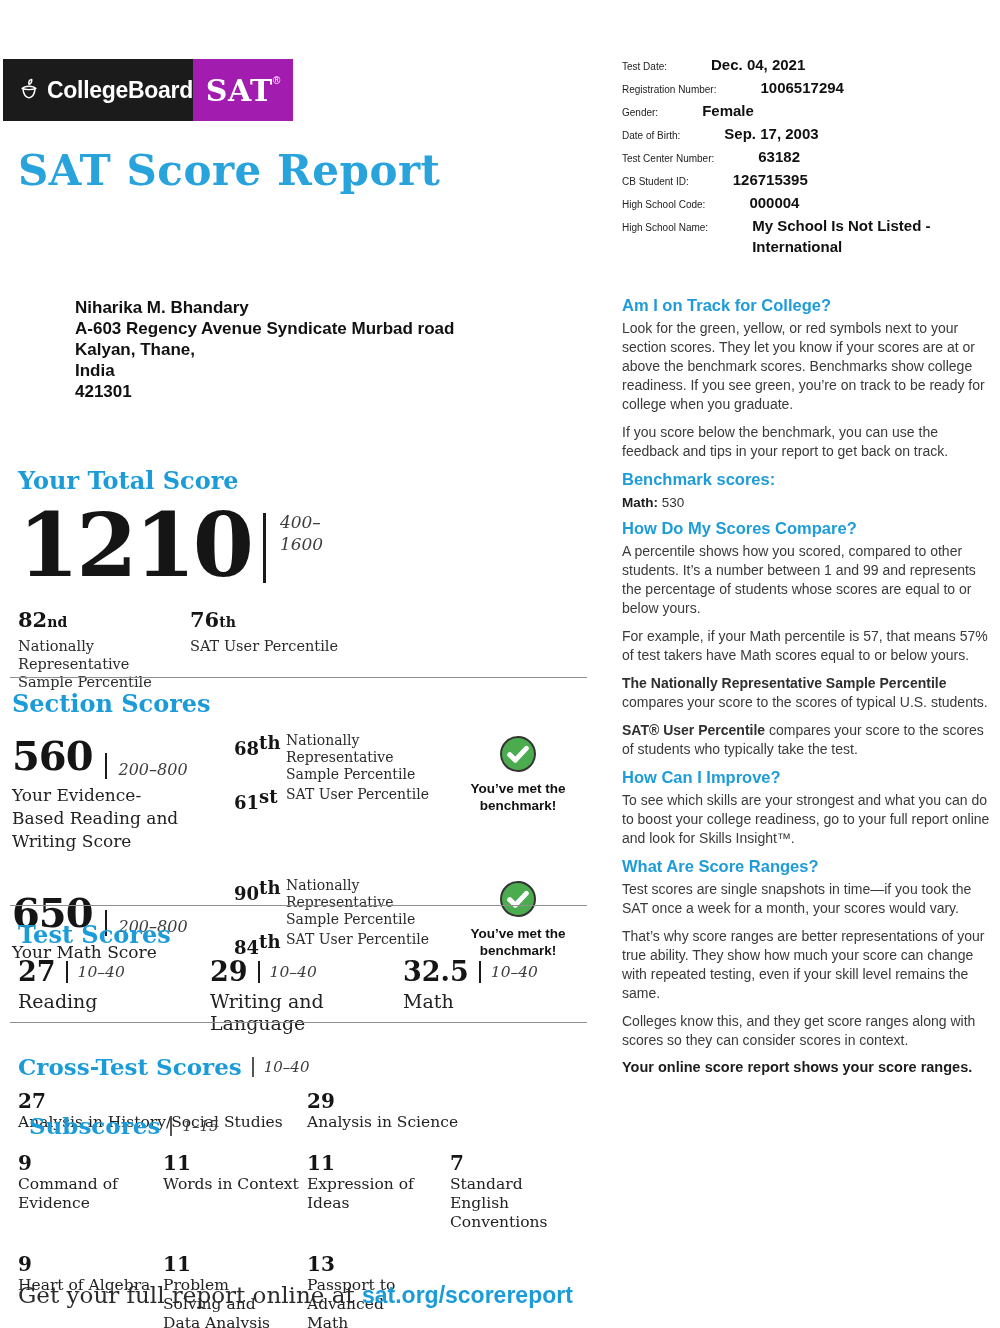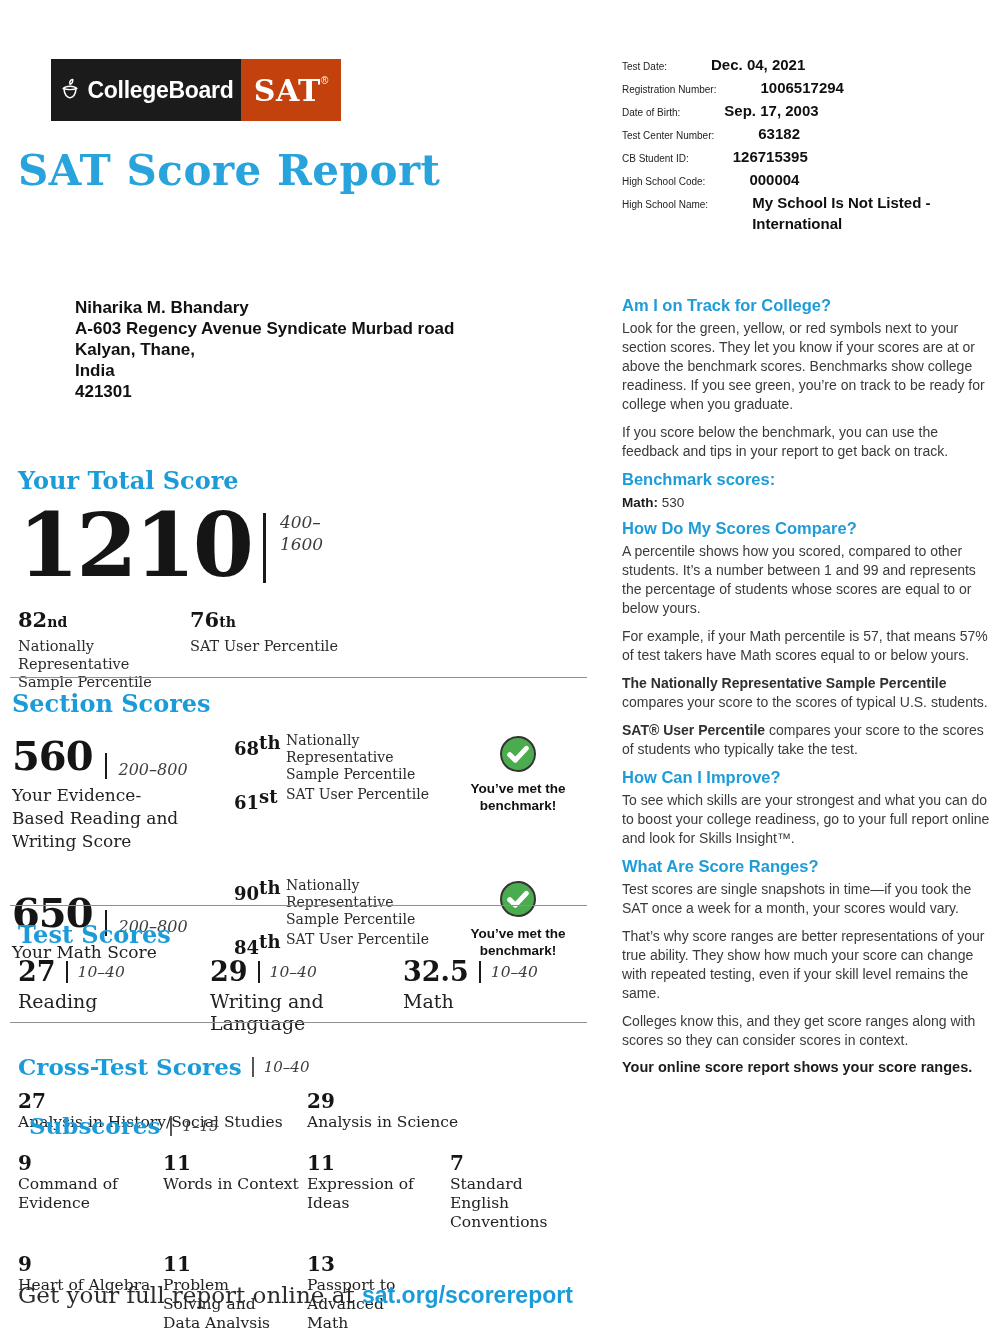--- a/index.html
+++ b/index.html
@@ -3,23 +3,23 @@
 <meta charset="utf-8">
 <style>
   * { margin:0; padding:0; box-sizing:border-box; }
   html,body { background:#fff; }
   #page {
     position:relative; width:1000px; height:1328px; background:#ffffff;
     font-family:"Liberation Sans", sans-serif; overflow:hidden;
   }
   
   .logo { position:absolute; left:3px; top:59px; display:flex; height:62px; }
-  .logo-black { background:#1b1b1b; width:190px; display:flex; align-items:center; justify-content:center; gap:7px;margin-left:48px; }
+  .logo-black { background:#1b1b1b; width:190px; display:flex; align-items:center; justify-content:flex-end; gap:7px; }
   .logo-black .brand { color:#fff; font-weight:bold; font-size:23px; letter-spacing:-0.3px; }
-  .logo-blue { background:#c2410c; width:100px; display:flex; align-items:center; justify-content:center; }
+  .logo-blue { background:#a21caf; width:100px; display:flex; align-items:center; justify-content:center; }
   .logo-blue .prod { color:#fff; font-weight:bold; font-size:30px; font-family:"DejaVu Serif", serif; letter-spacing:0.5px; }
   .logo-blue .reg { color:#fff; font-size:10px; vertical-align:super; position:relative; top:-10px; }
   
   .page-title {
     position:absolute; left:18px; top:146px; font-family:"DejaVu Serif", serif;
     font-weight:600; font-size:42px; color:#29A3DC; letter-spacing:0.5px;
   }
   
   .info { position:absolute; left:622px; top:54px; width:372px; }
   .info-row { display:flex; align-items:baseline; margin-bottom:0px; line-height:21px; }
@@ -118,20 +118,24 @@
   <div class="info">
     <div class="info-row">
       <span class="info-label">Test Date:</span>
       <span class="info-value">Dec. 04, 2021</span>
     </div>
     <div class="info-row">
       <span class="info-label">Registration Number:</span>
       <span class="info-value">1006517294</span>
     </div>
     <div class="info-row">
+      <span class="info-label">Gender:</span>
+      <span class="info-value">Female</span>
+    </div>
+    <div class="info-row">
       <span class="info-label">Date of Birth:</span>
       <span class="info-value">Sep. 17, 2003</span>
     </div>
     <div class="info-row">
       <span class="info-label">Test Center Number:</span>
       <span class="info-value">63182</span>
     </div>
     <div class="info-row">
       <span class="info-label">CB Student ID:</span>
       <span class="info-value">126715395</span>

